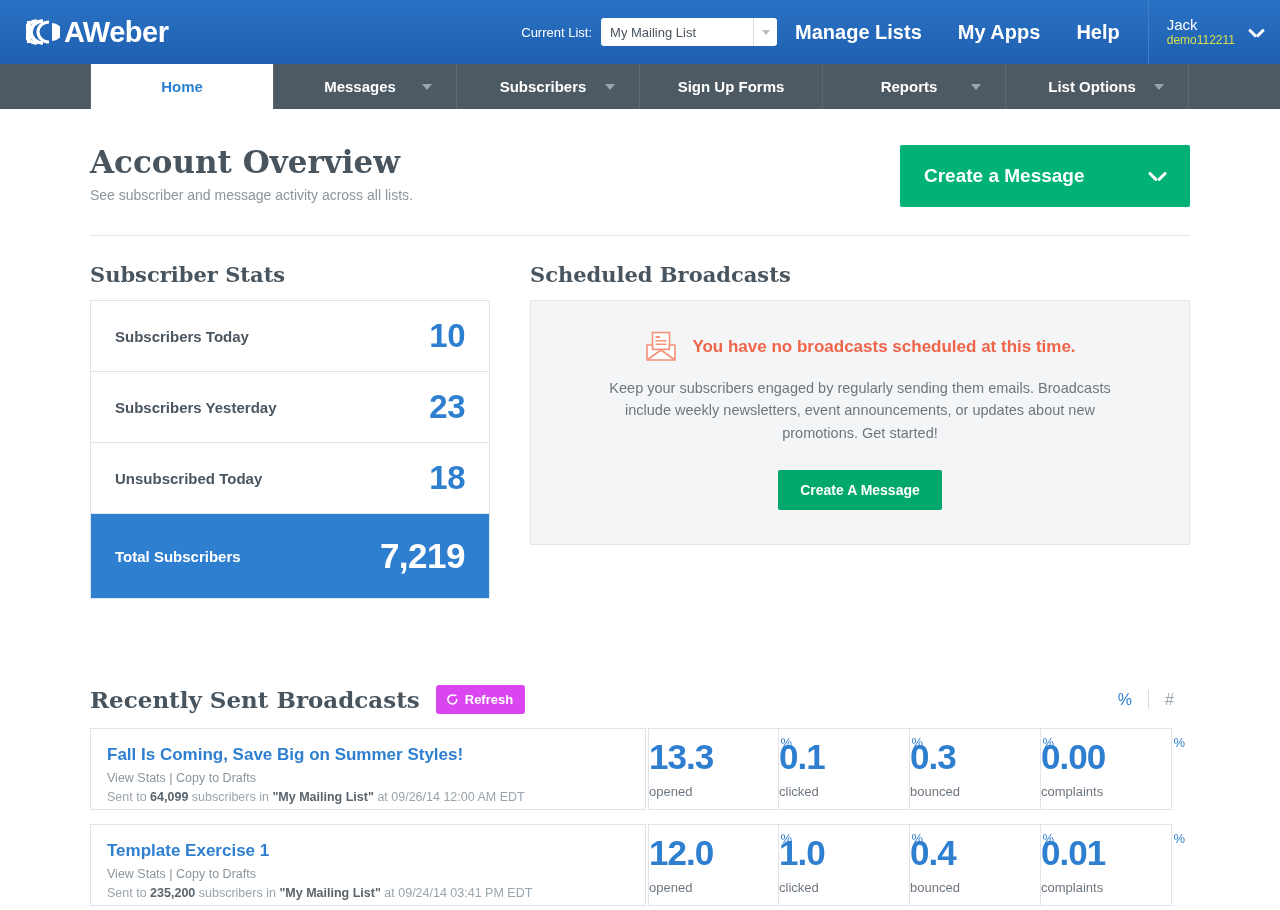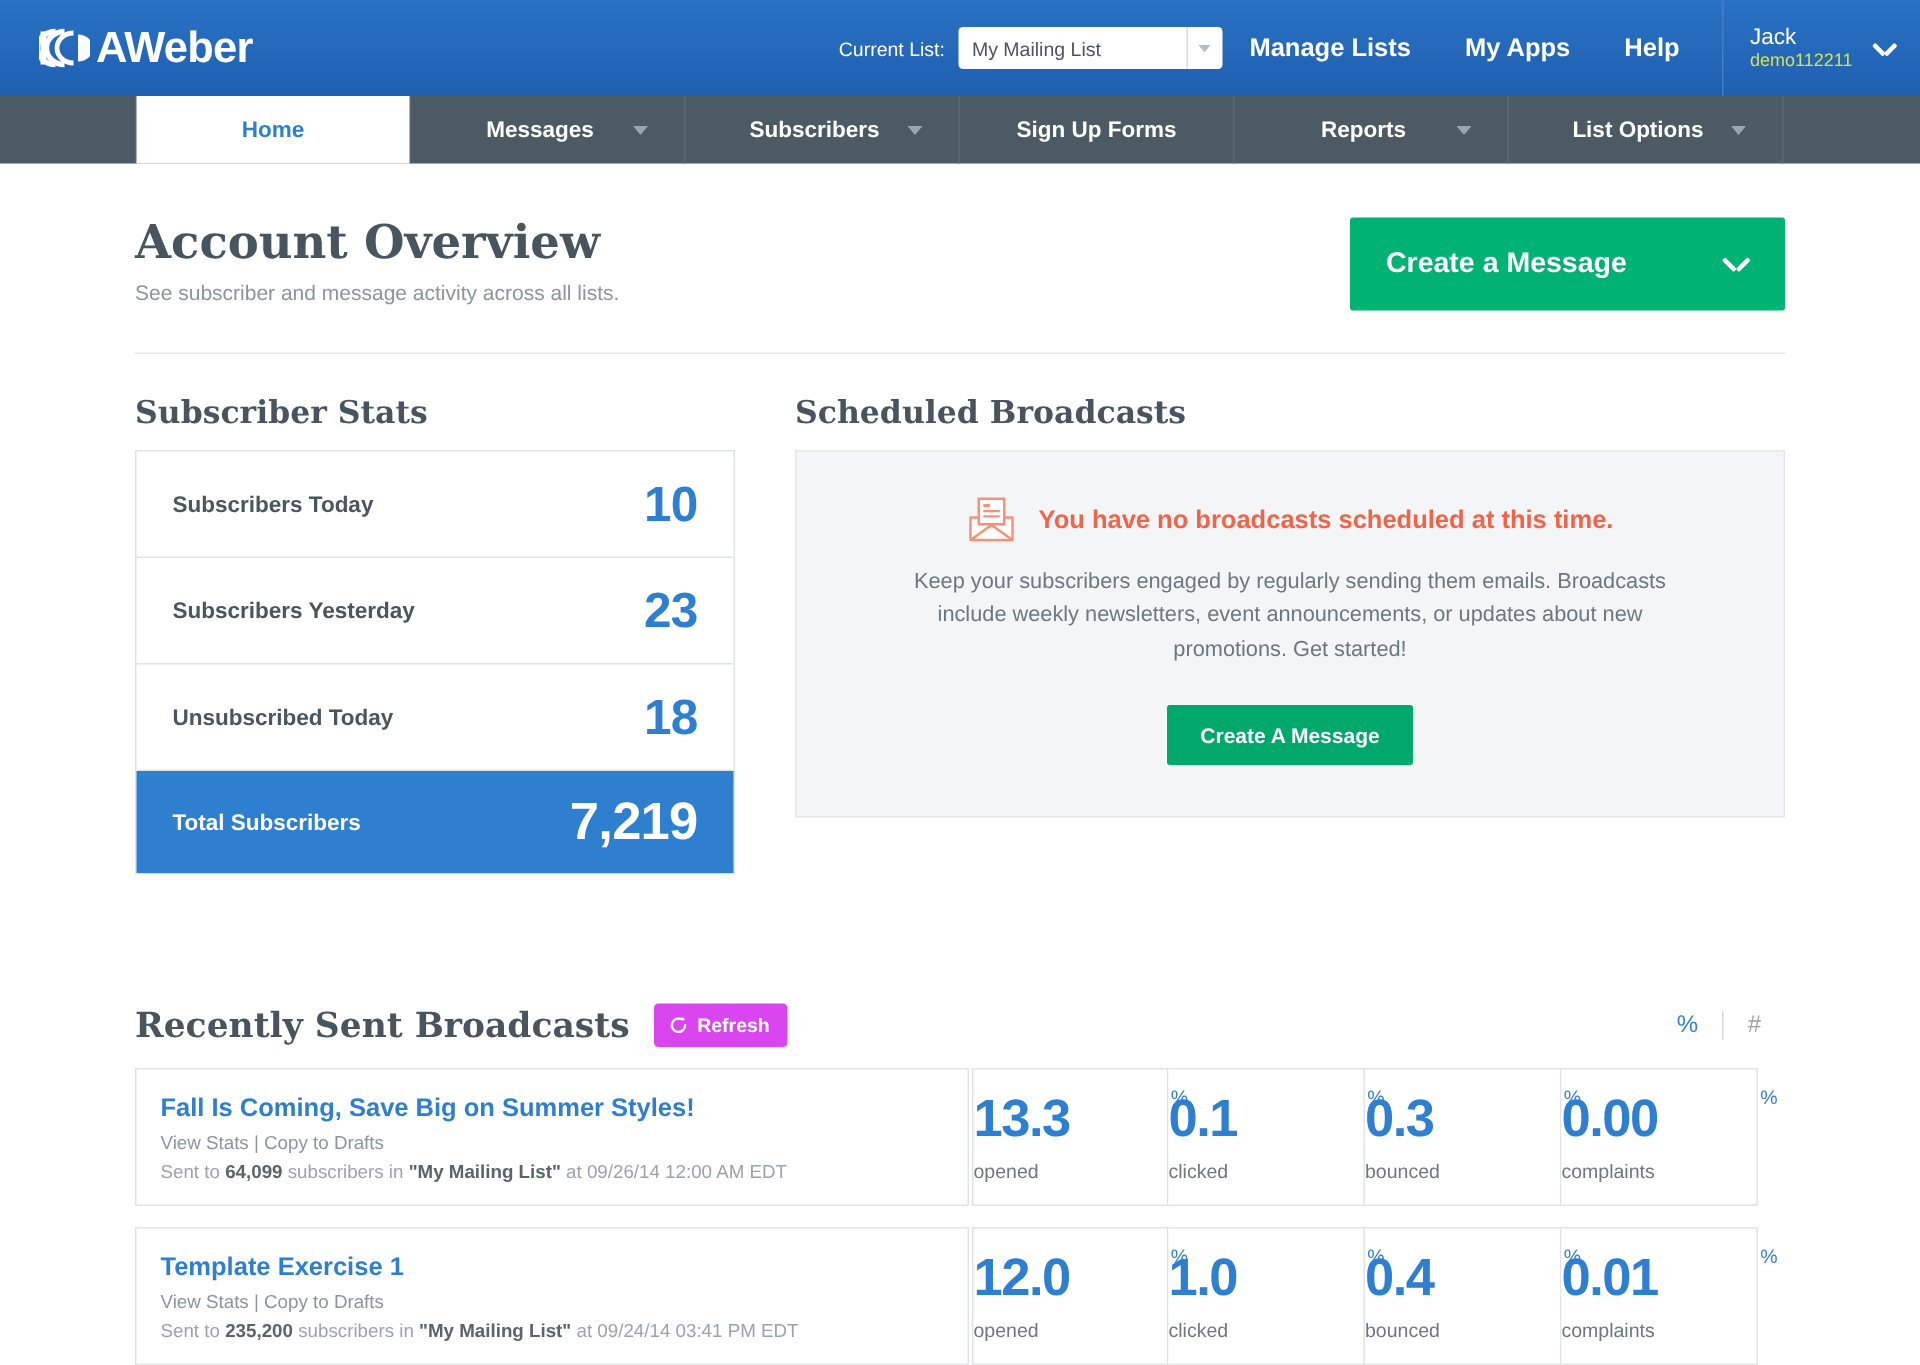--- a/index.html
+++ b/index.html
@@ -43,21 +43,21 @@
   .list-select-caret {
     width:24px; height:100%; border-left:1px solid #d7dce1;
     display:flex; align-items:center; justify-content:center;
   }
   .caret-sm {
     width:0;height:0;border-left:4px solid transparent;border-right:4px solid transparent;
     border-top:5px solid #b4bcc4;
   }
   .hnav { display:flex; align-items:center; height:100%; }
   .hnav-item {
-    color:#fff; font-size:17px; font-weight:700; padding:0 18px;
+    color:#fff; font-size:20px; font-weight:700; padding:0 18px;
     white-space:nowrap; line-height:64px;
   }
   .user-menu {
     display:flex; align-items:center; height:100%;
     border-left:1px solid #3f7fc9; padding:0 16px 0 18px; margin-left:10px;
   }
   .user-names { display:flex; flex-direction:column; line-height:1.15; }
   .user-name { color:#ffffff; font-size:15px; }
   .user-handle { color:#d5e04a; font-size:12px; }
   .user-caret {
@@ -133,21 +133,21 @@
     height:71px; display:flex; align-items:center; padding:0 24px;
     border-bottom:1px solid #e0e4e8;
   }
   .stat-row:last-child { border-bottom:none; }
   .stat-label { font-size:15px; font-weight:700; color:#4a5560; }
   .stat-value {
     margin-left:auto; font-size:33px; font-weight:700; color:#2f7fd0;
     letter-spacing:-0.5px;
   }
   .stat-row.total {
-    background:#2f7fd0; height:68px;
+    background:#2f7fd0; height:84px;
   }
   .stat-row.total .stat-label { color:#ffffff; }
   .stat-row.total .stat-value { color:#ffffff; font-size:35px; }
 
   
   .empty-panel {
     background:#f4f5f6; border:1px solid #e4e7ea;
     padding:30px 60px 34px 60px; text-align:center;
   }
   .empty-head {
@@ -177,21 +177,21 @@
   .unit {
     font-size:16px; padding:0 16px; line-height:1;
   }
   .unit.active { color:#2f7fd0; }
   .unit.inactive { color:#9aa4ac; }
   .unit-sep { width:1px; height:19px; background:#d7dbdf; }
 
   .bcast-row { display:flex; align-items:stretch; margin-top:14px; }
   .bcast-info {
     width:556px; border:1px solid #e0e4e8; background:#fff;
-    padding:16px 20px 15px 16px;
+    padding:16px 20px 5px 16px;
   }
   .bcast-title {
     color:#2f7fd0; font-size:17px; font-weight:700; margin-bottom:6px;
   }
   .bcast-links { font-size:12.5px; color:#8b959d; margin-bottom:5px; }
   .bcast-links a { color:#8b959d; text-decoration:none; }
   .bcast-sent { font-size:12.5px; color:#9aa4ac; }
   .bcast-sent b { color:#5a646d; }
 
   .bcast-metrics { display:flex; margin-left:2px; }

